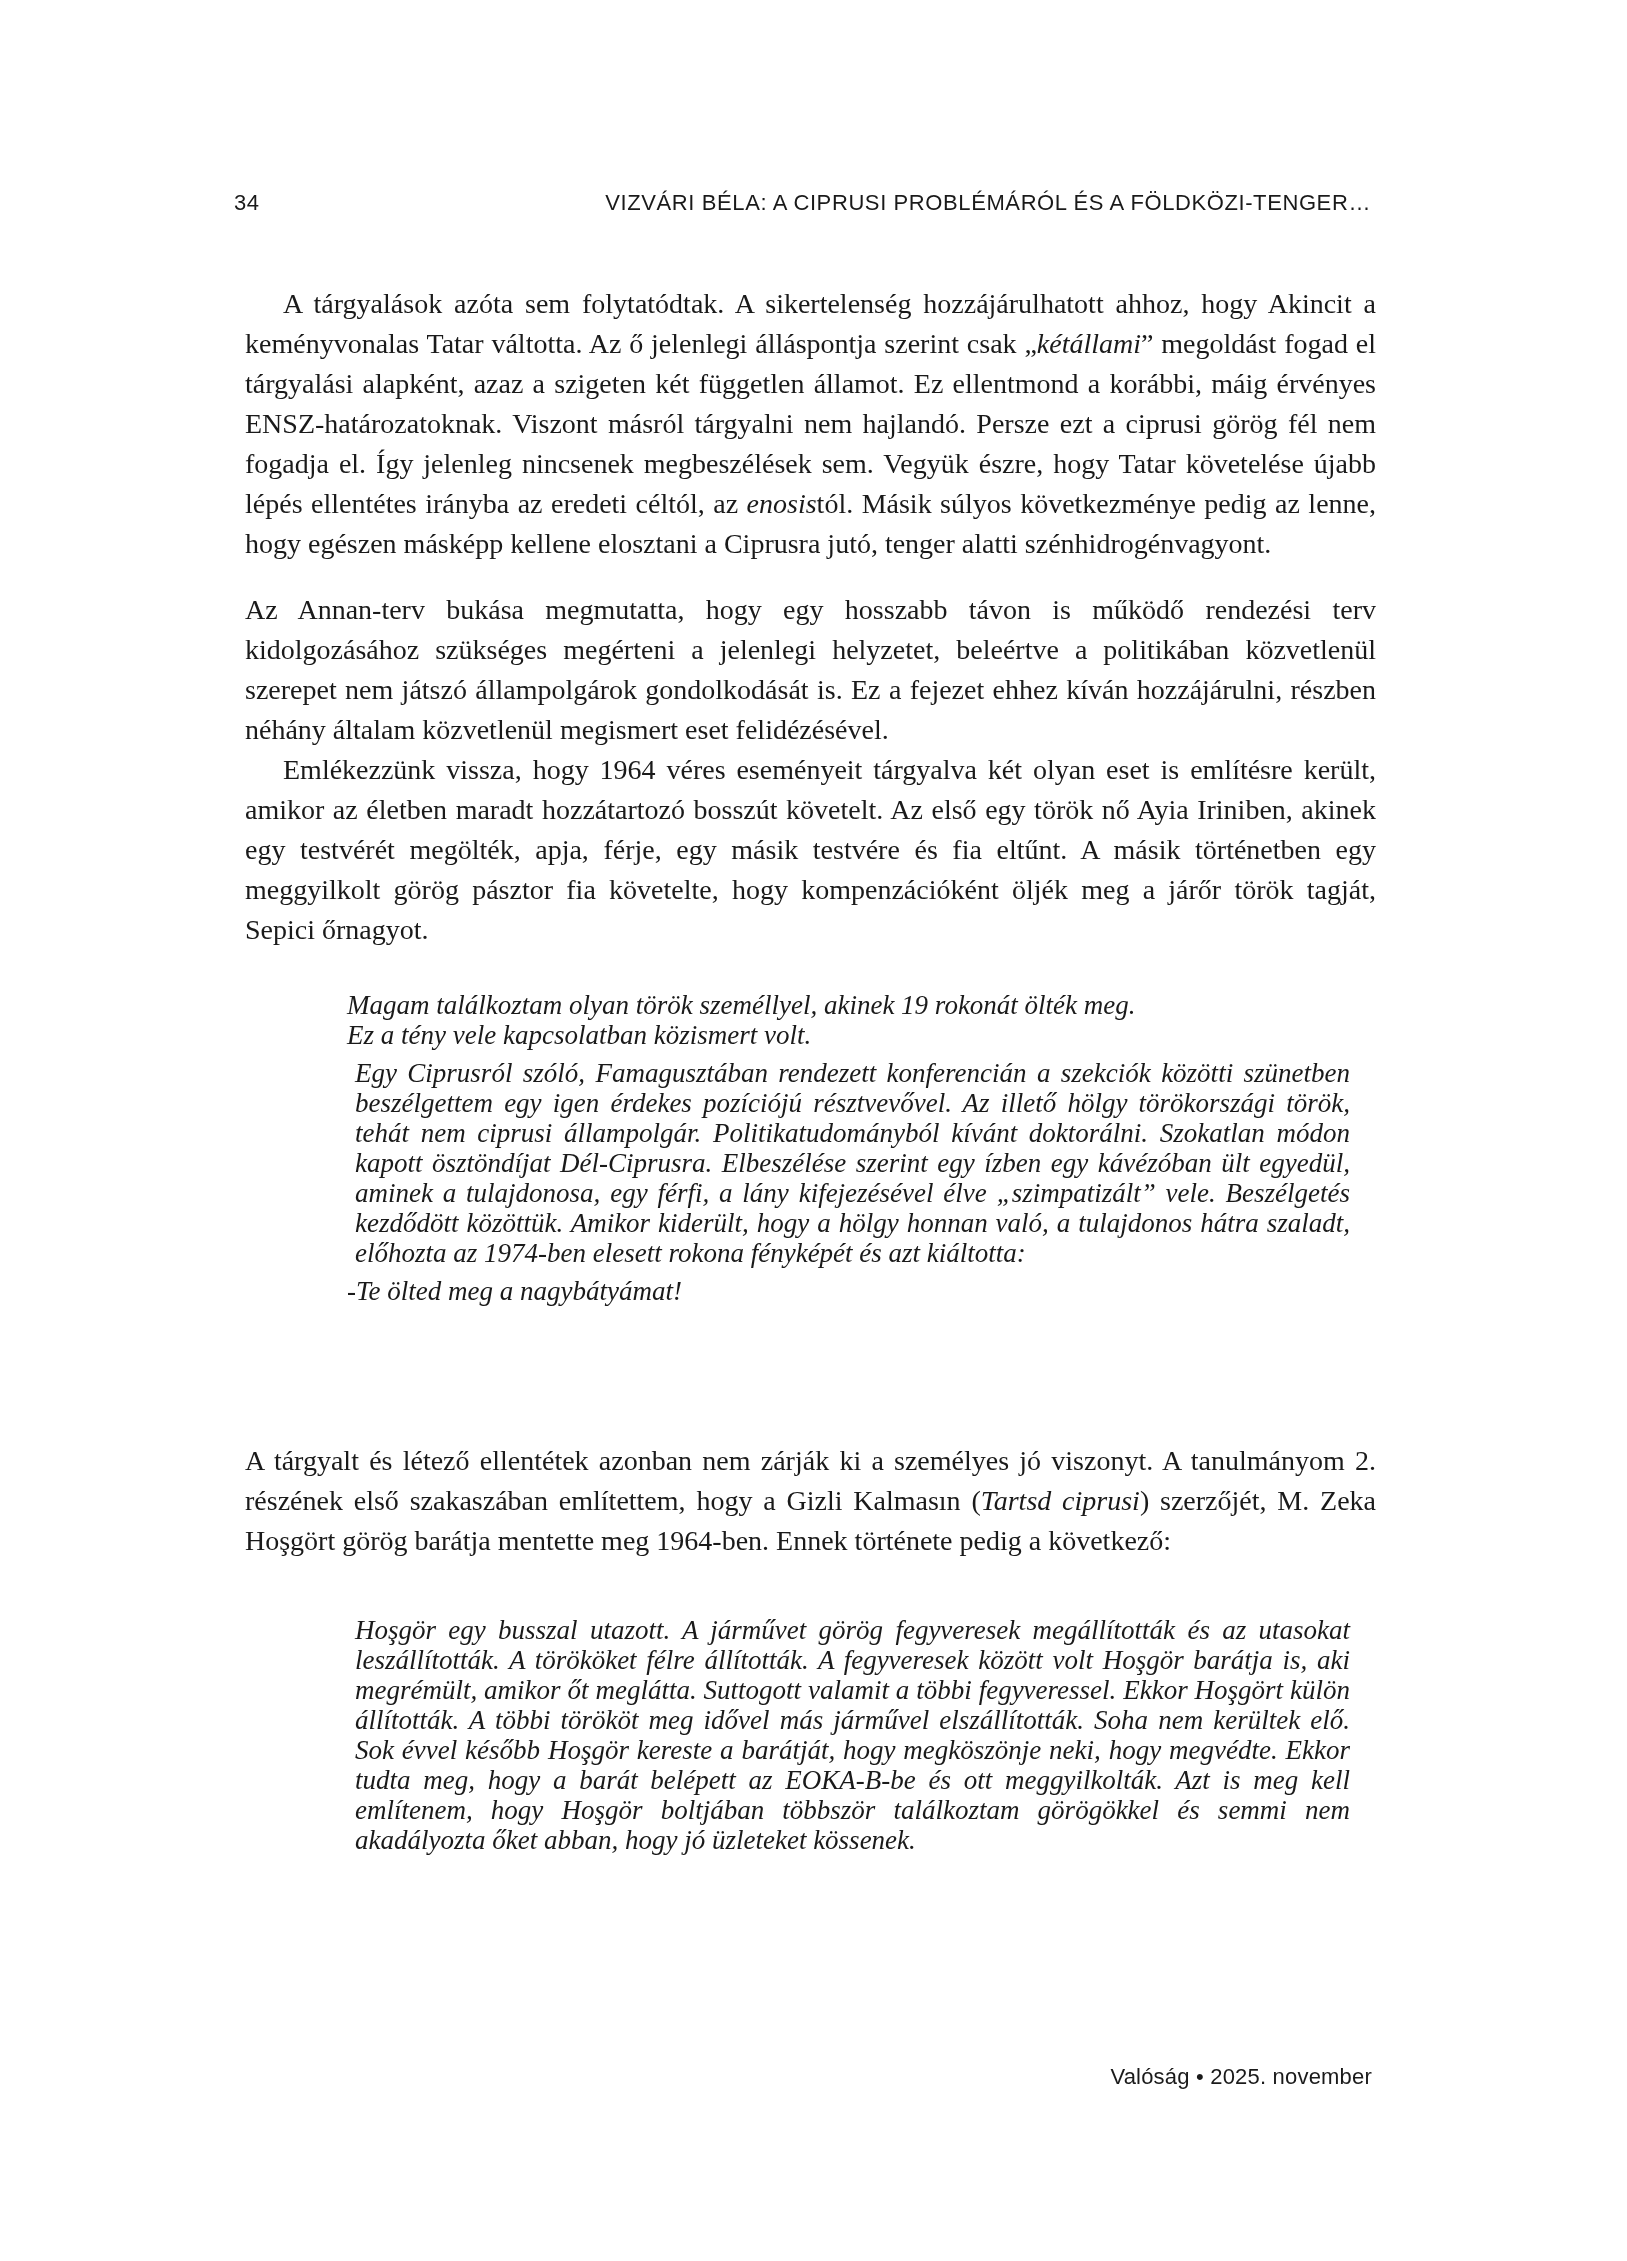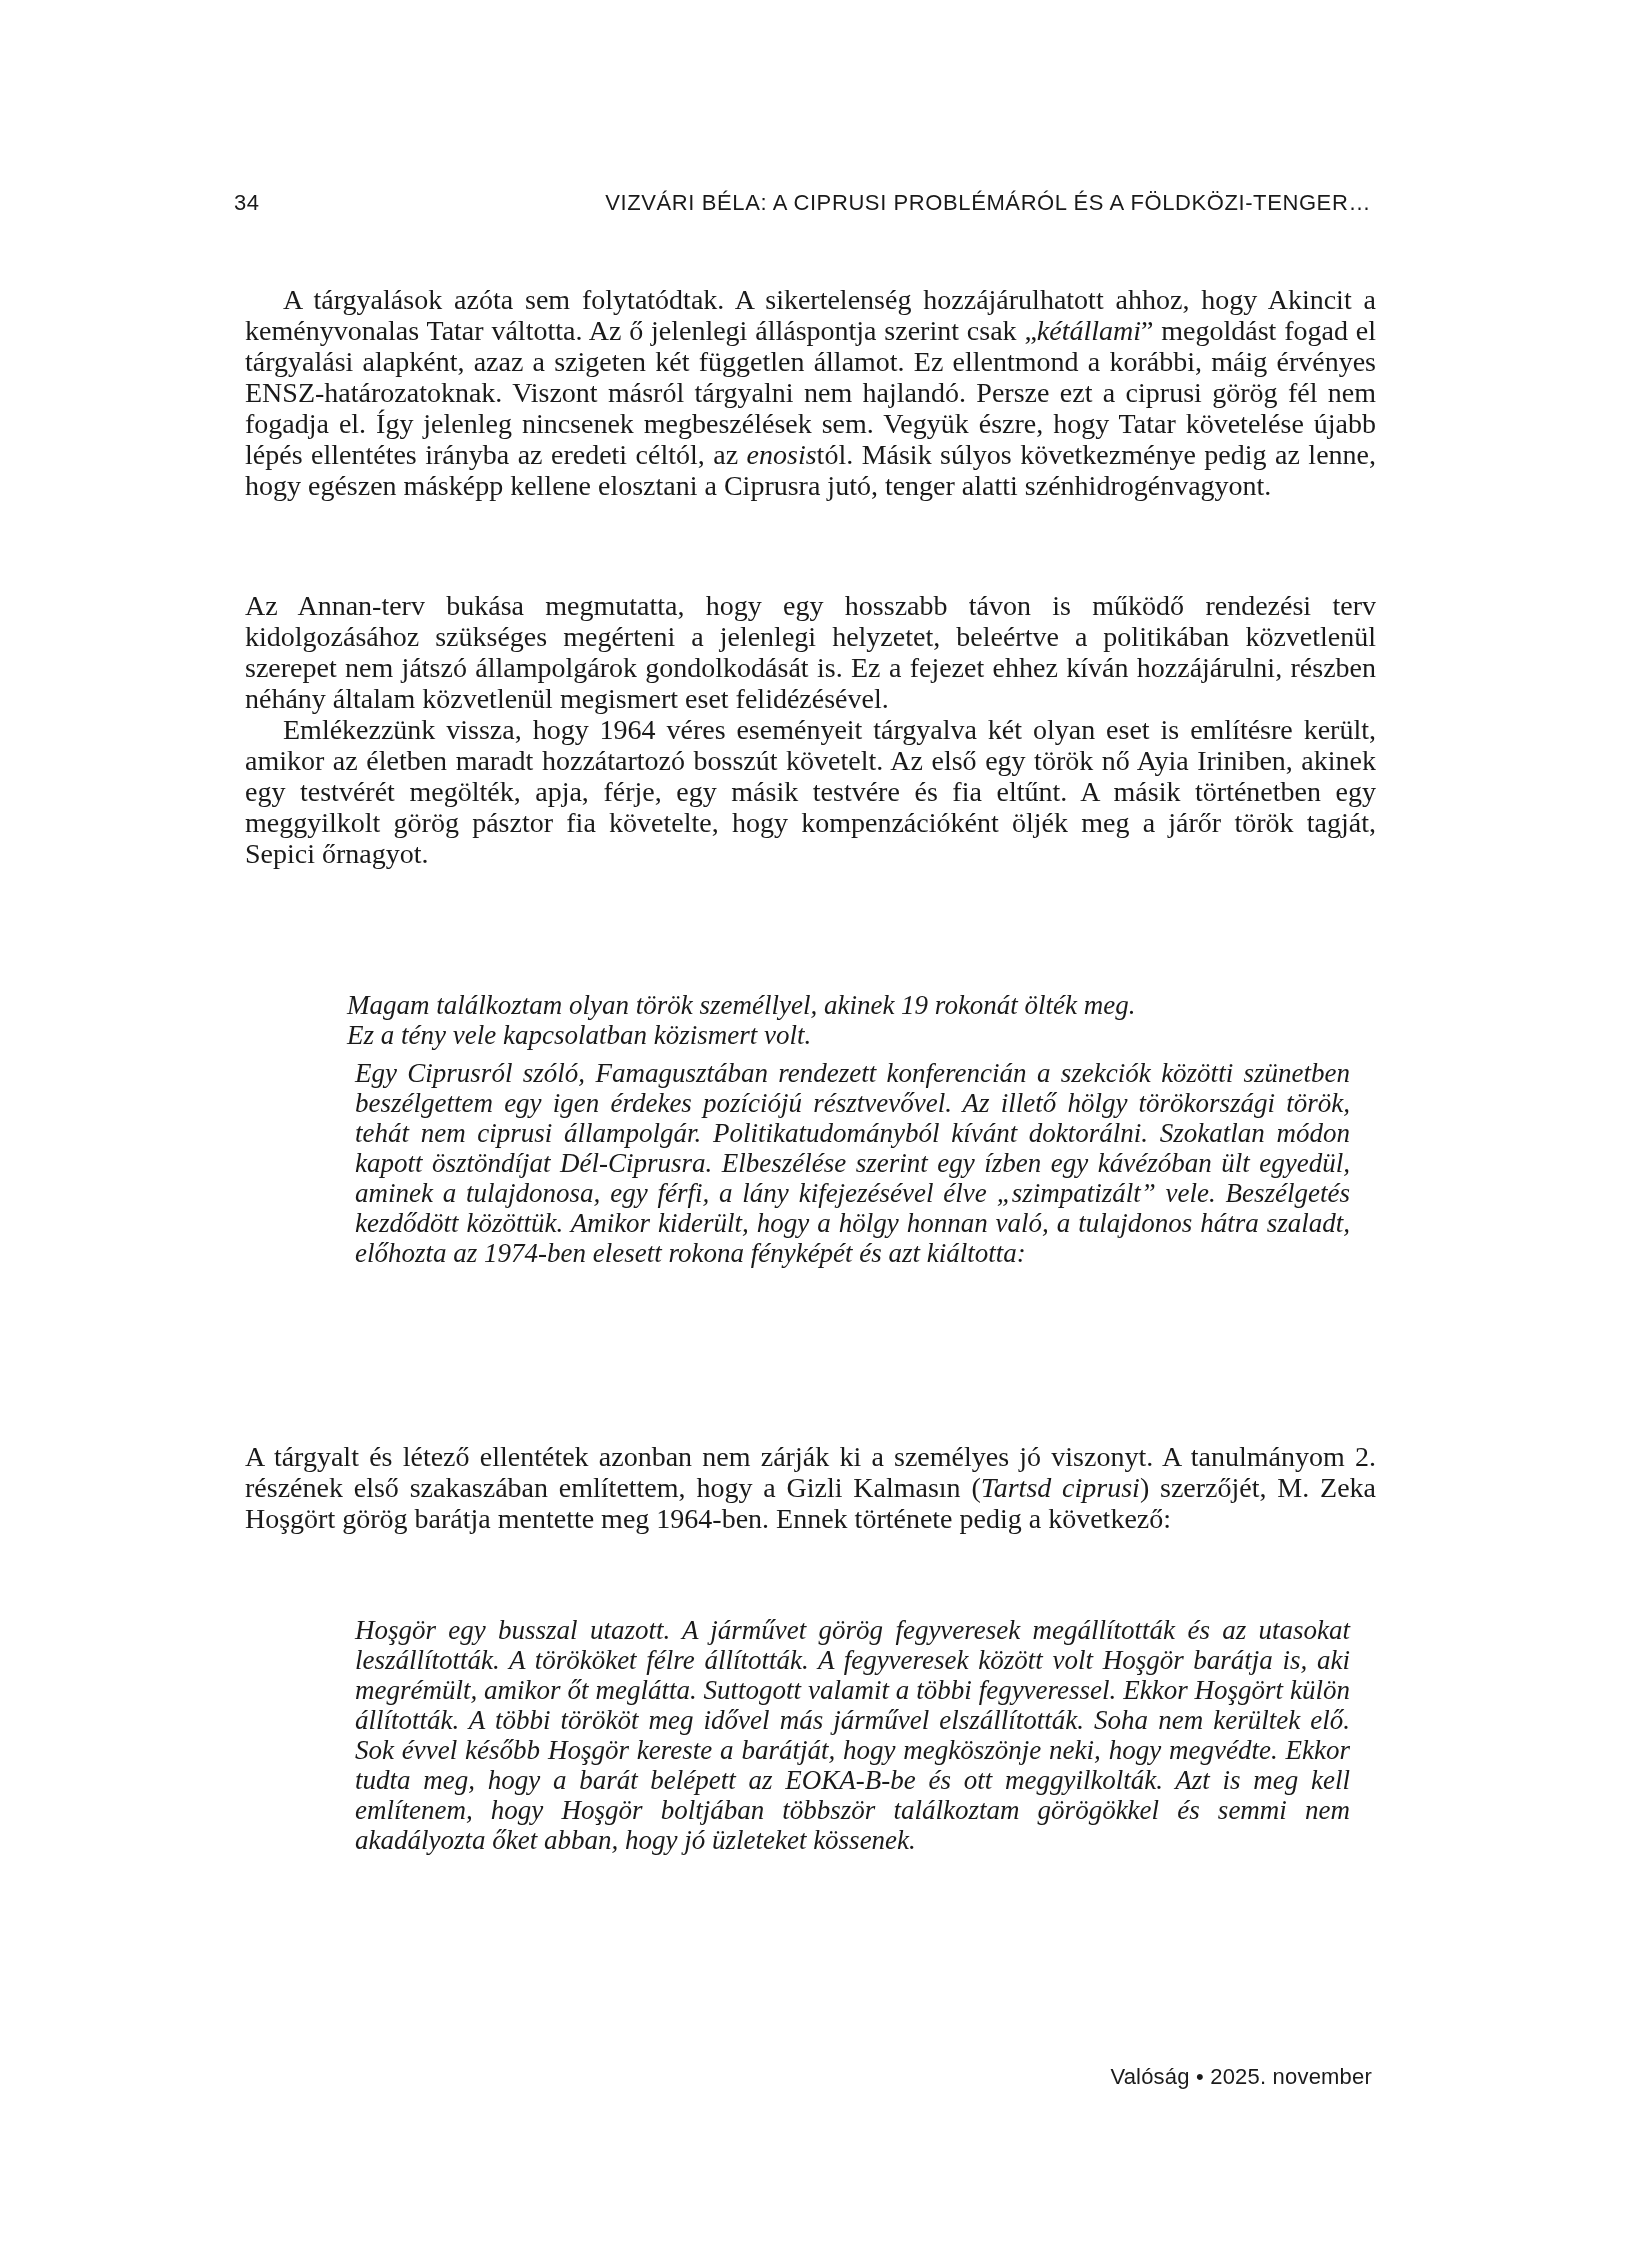--- a/index.html
+++ b/index.html
@@ -5,21 +5,21 @@
   html, body { margin: 0; padding: 0; background: #ffffff; }
   body { width: 1628px; height: 2261px; position: relative; overflow: hidden; color: #1a1a1a; }
   .running-header {
     position: absolute; top: 190px; left: 234px; width: 1137px; height: 31px;
     font-family: "Liberation Sans", sans-serif; font-size: 22px; letter-spacing: 0.4px;
   }
   .running-header .page-no { position: absolute; left: 0; top: 0; }
   .running-header .title { position: absolute; right: 0; top: 0; letter-spacing: 0.6px; }
   .body-text {
     position: absolute; left: 245px; width: 1131px;
-    font-family: "Liberation Serif", serif; font-size: 28px; line-height: 31px;
+    font-family: "Liberation Serif", serif; font-size: 28px; line-height: 40px;
     text-align: justify; text-align-last: left;
   }
   .para { margin: 0; }
   .indent { text-indent: 38px; }
   .heading { font-weight: bold; margin: 0; }
   .block-quote {
     position: absolute; left: 347px; width: 1011px;
     font-family: "Liberation Serif", serif; font-style: italic;
     font-size: 27px; line-height: 30px; text-align: justify; text-align-last: left;
   }
@@ -45,20 +45,21 @@
 
 <div class="body-text" style="top:590px;">
   <p class="para">Az Annan-terv bukása megmutatta, hogy egy hosszabb távon is működő rendezési terv kidolgozásához szükséges megérteni a jelenlegi helyzetet, beleértve a politikában közvetlenül szerepet nem játszó állampolgárok gondolkodását is. Ez a fejezet ehhez kíván hozzájárulni, részben néhány általam közvetlenül megismert eset felidézésével.</p>
   <p class="para indent">Emlékezzünk vissza, hogy 1964 véres eseményeit tárgyalva két olyan eset is említésre került, amikor az életben maradt hozzátartozó bosszút követelt. Az első egy török nő Ayia Iriniben, akinek egy testvérét megölték, apja, férje, egy másik testvére és fia eltűnt. A másik történetben egy meggyilkolt görög pásztor fia követelte, hogy kompenzációként öljék meg a járőr török tagját, Sepici őrnagyot.</p>
 </div>
 
 <div class="block-quote" style="top:990px;">
   <span class="line">Magam találkoztam olyan török személlyel, akinek 19 rokonát ölték meg.</span>
   <span class="line">Ez a tény vele kapcsolatban közismert volt.</span>
   <p class="para">Egy Ciprusról szóló, Famagusztában rendezett konferencián a szekciók közötti szünetben beszélgettem egy igen érdekes pozíciójú résztvevővel. Az illető hölgy törökországi török, tehát nem ciprusi állampolgár. Politikatudományból kívánt doktorálni. Szokatlan módon kapott ösztöndíjat Dél-Ciprusra. Elbeszélése szerint egy ízben egy kávézóban ült egyedül, aminek a tulajdonosa, egy férfi, a lány kifejezésével élve „szimpatizált” vele. Beszélgetés kezdődött közöttük. Amikor kiderült, hogy a hölgy honnan való, a tulajdonos hátra szaladt, előhozta az 1974-ben elesett rokona fényképét és azt kiáltotta:</p>
+  <span class="line">-Te ölted meg a nagybátyámat!</span>
 </div>
 
 <div class="body-text" style="top:1441px;">
   <p class="para"><span>A tárgyalt és létező ellentétek azonban nem zárják ki a személyes jó viszonyt. A tanulmányom 2. részének első szakaszában említettem, hogy a Gizli Kalmasın (</span><i>Tartsd ciprusi</i><span>) szerzőjét, M. Zeka Hoşgört görög barátja mentette meg 1964-ben. Ennek története pedig a következő:</span></p>
 </div>
 
 <div class="block-quote" style="top:1607px;">
   <p class="para">Hoşgör egy busszal utazott. A járművet görög fegyveresek megállították és az utasokat leszállították. A törököket félre állították. A fegyveresek között volt Hoşgör barátja is, aki megrémült, amikor őt meglátta. Suttogott valamit a többi fegyveressel. Ekkor Hoşgört külön állították. A többi törököt meg idővel más járművel elszállították. Soha nem kerültek elő. Sok évvel később Hoşgör kereste a barátját, hogy megköszönje neki, hogy megvédte. Ekkor tudta meg, hogy a barát belépett az EOKA-B-be és ott meggyilkolták. Azt is meg kell említenem, hogy Hoşgör boltjában többször találkoztam görögökkel és semmi nem akadályozta őket abban, hogy jó üzleteket kössenek.</p>
 </div>
 

